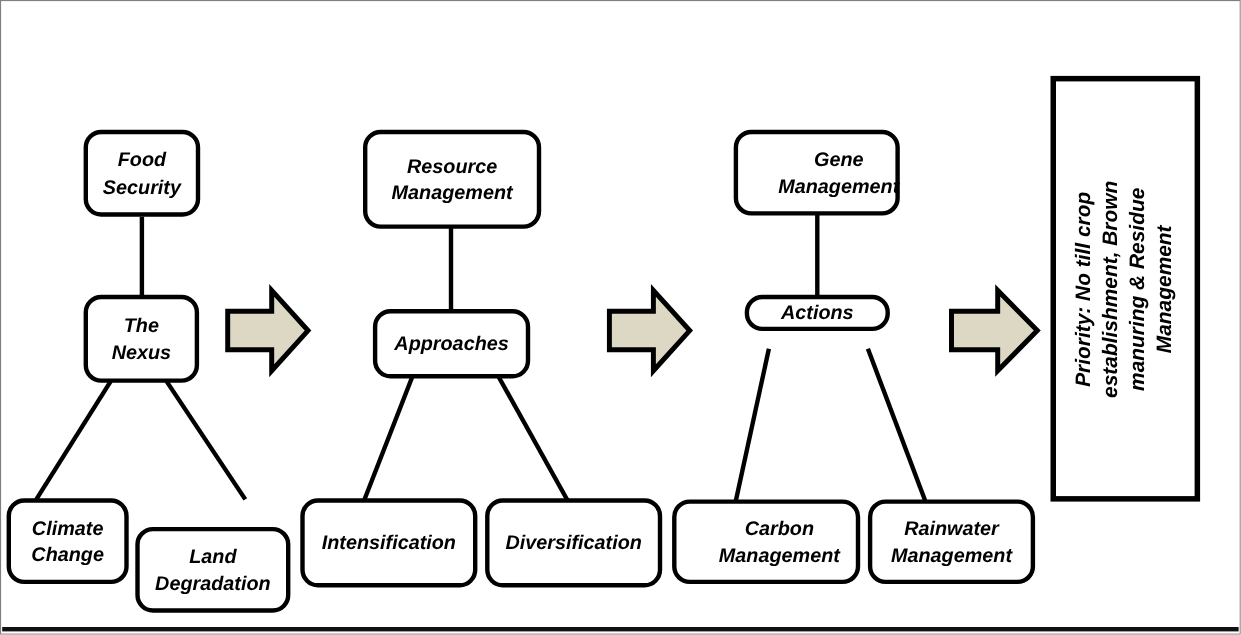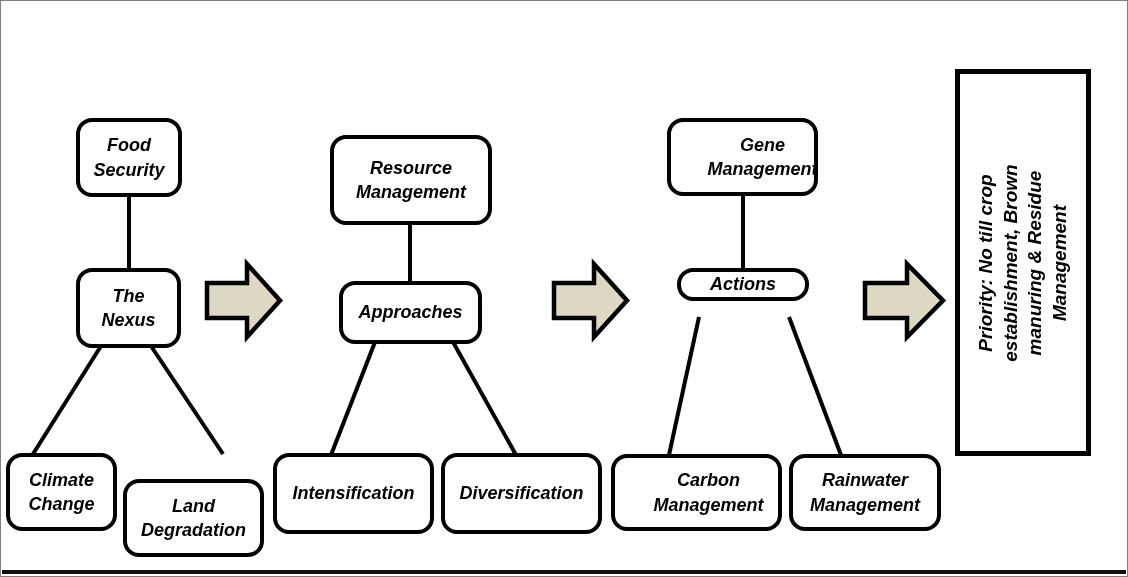--- a/index.html
+++ b/index.html
@@ -97,21 +97,21 @@
   </div>
   <div class="node" style="left:75px; top:267px; width:105px; height:80px;">
     <span class="label">The
 Nexus</span>
   </div>
   <div class="node" style="left:122px; top:478px; width:141px; height:78px;">
     <span class="label">Land
 Degradation</span>
   </div>
 
-  <div class="node" style="left:329px; top:134px; width:162px; height:90px;">
+  <div class="node" style="left:329px; top:117px; width:162px; height:90px;">
     <span class="label">Resource
 Management</span>
   </div>
   <div class="node" style="left:338px; top:280px; width:143px; height:63px;">
     <span class="label">Approaches</span>
   </div>
   <div class="node" style="left:272px; top:452px; width:161px; height:81px;text-align:right;">
     <span class="label">Intensification</span>
   </div>
   <div class="node" style="left:440px; top:452px; width:161px; height:81px;">

